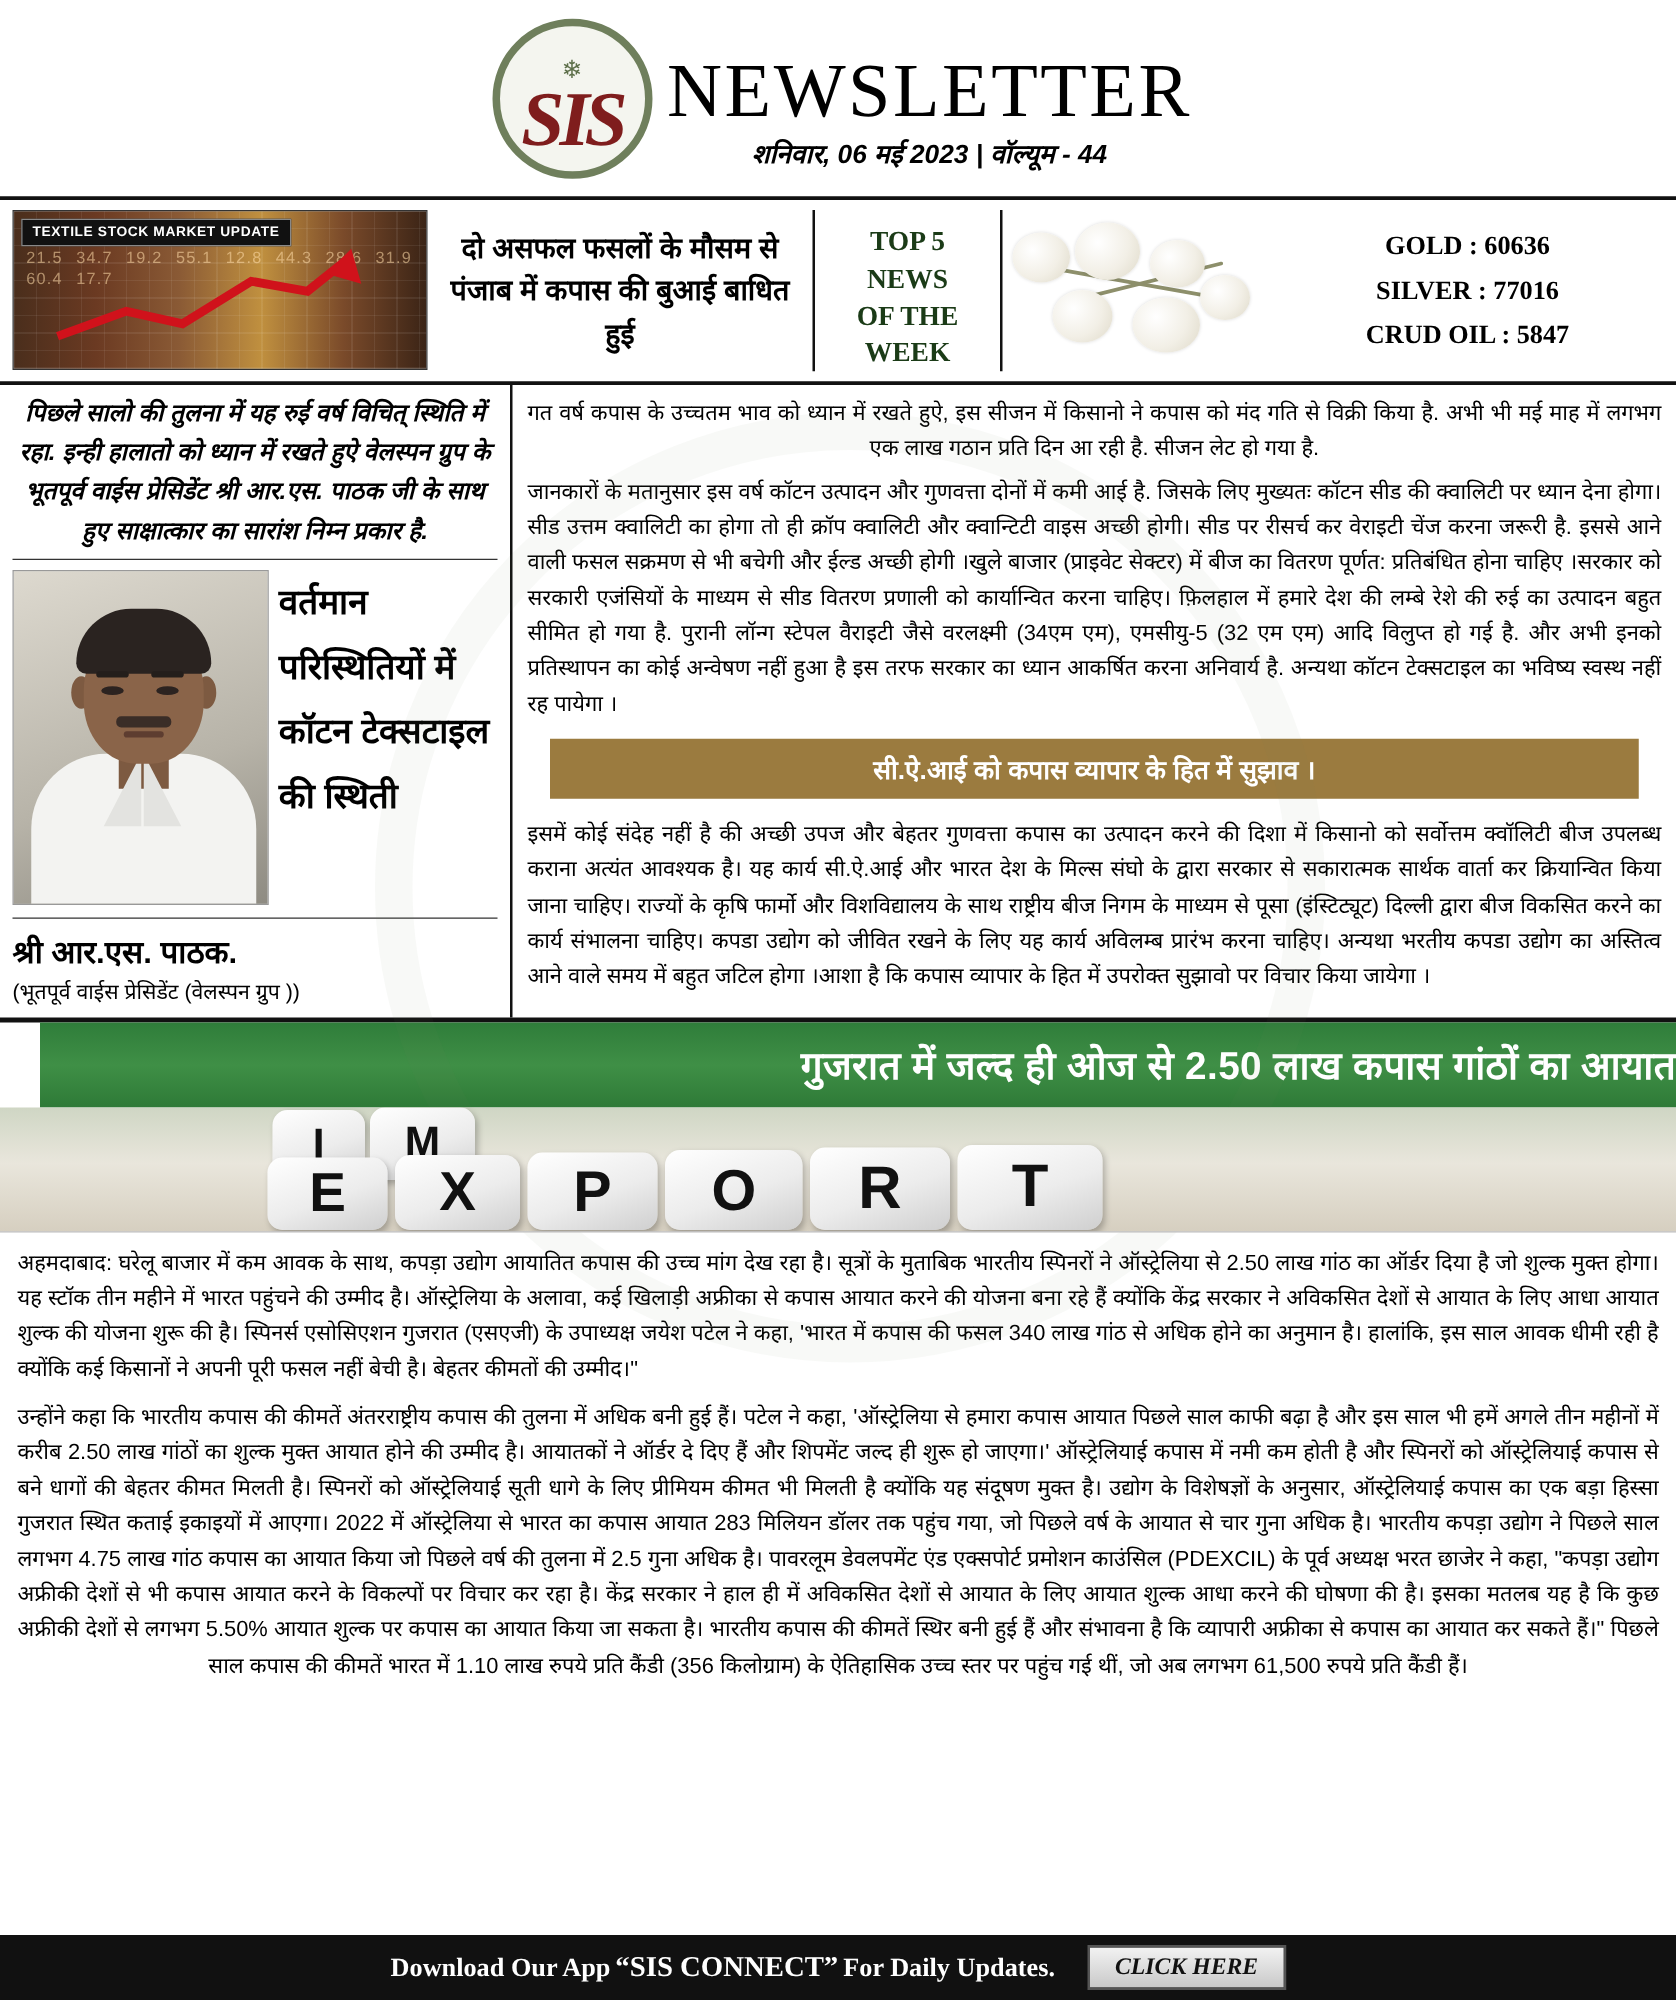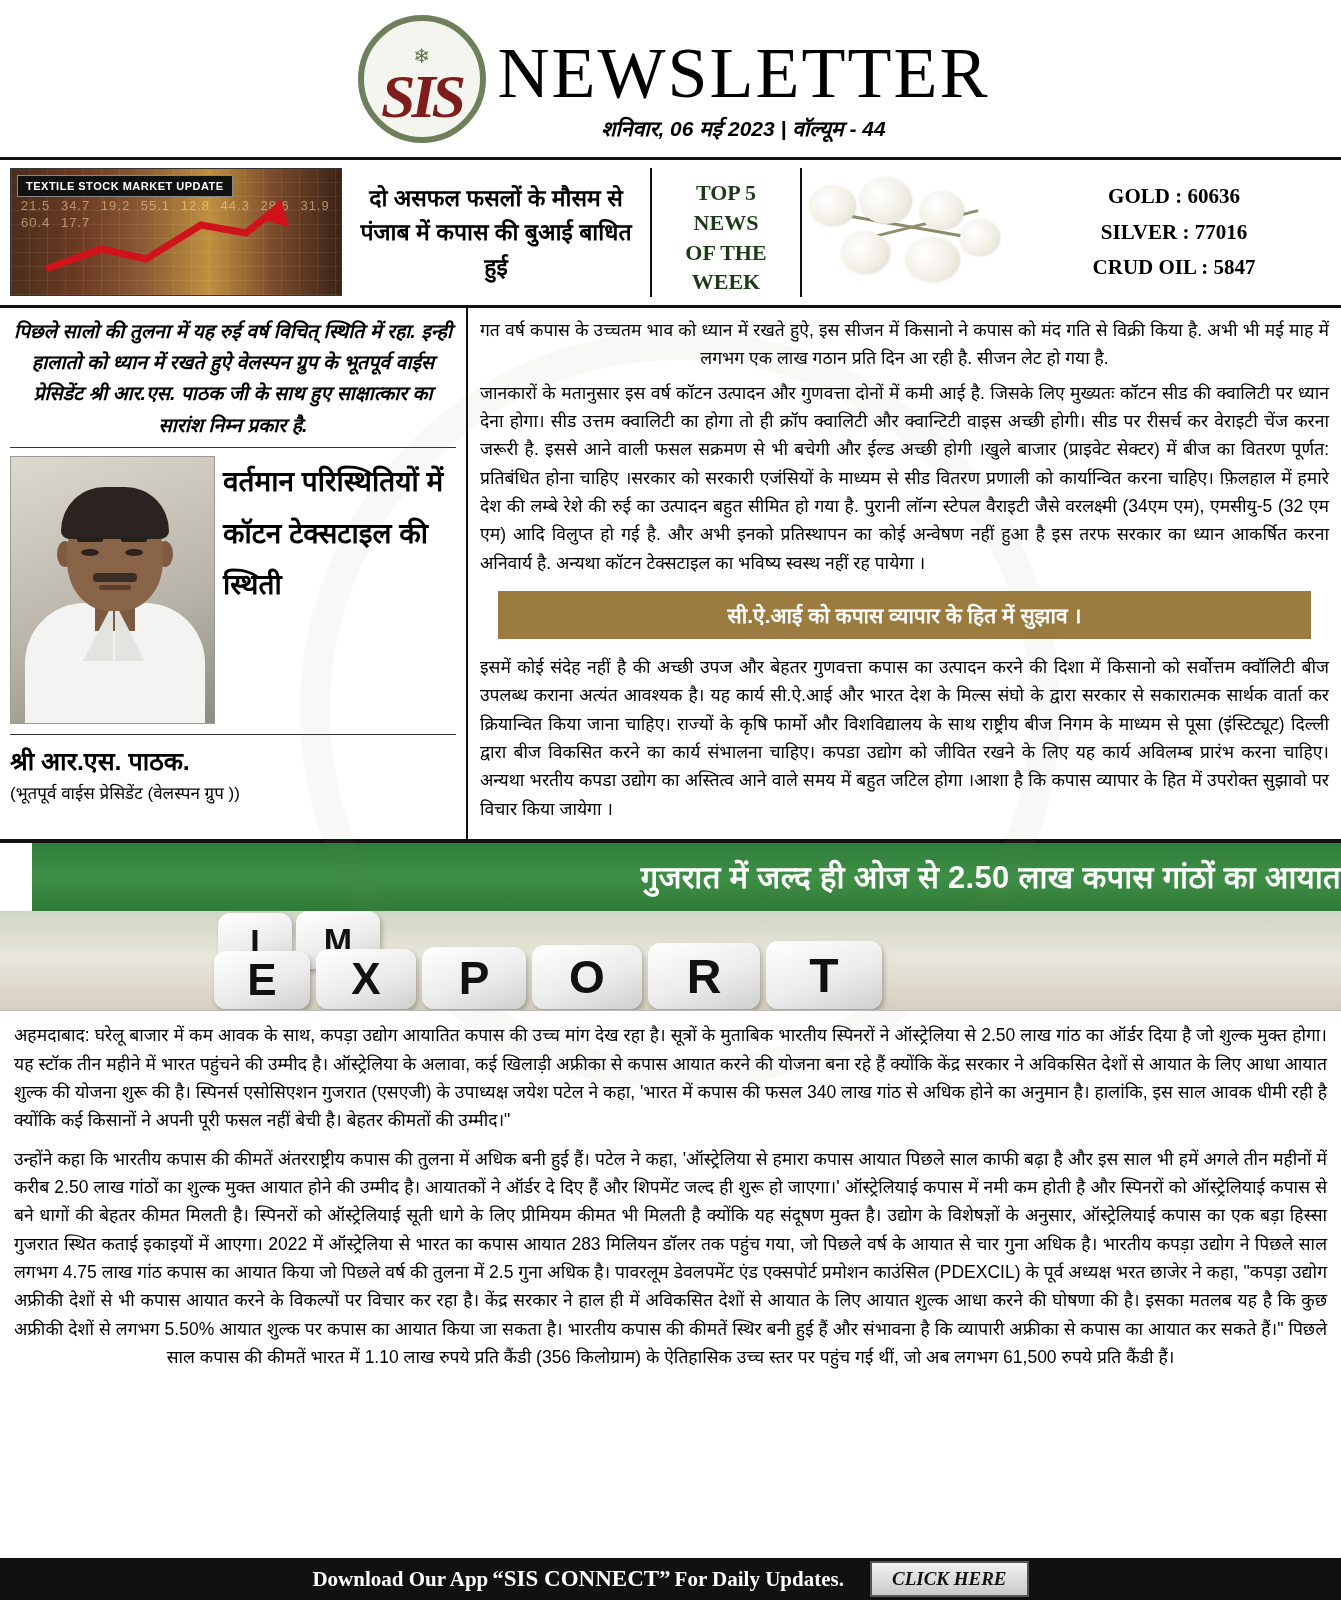--- a/index.html
+++ b/index.html
@@ -47,21 +47,21 @@
     letter-spacing: -4px;
     margin-top: 6px;
   }
   .logo-leaf {
     font-size: 20px; color:#5d6f4a; line-height:1;
     margin-top: 10px;
   }
   .title-block { text-align:center; }
   .nl-title {
     font-family: "Liberation Serif", serif;
-    font-size: 72px;
+    font-size: 61px;
     letter-spacing: 2px;
     line-height: 0.95;
     font-weight: normal;
     margin-top: 24px;
   }
   .nl-sub {
     font-family: "Liberation Sans", sans-serif;
     font-size: 21px;
     font-weight: bold;
     font-style: italic;
@@ -161,21 +161,21 @@
     font-size: 21px;
     line-height: 1.7;
   }
 
   
   .main {
     display:flex;
     border-bottom: 4px solid #111;
   }
   .left-col {
-    width: 468px;
+    width: 410px;
     padding: 8px 10px 10px 10px;
     border-right: 2px solid #111;
   }
   .lead-italic {
     font-family:"Liberation Sans", sans-serif;
     font-style: italic;
     font-weight: bold;
     font-size: 19.5px;
     line-height: 1.6;
     text-align: center;
@@ -321,21 +321,21 @@
     text-align: justify;
     margin: 0 0 10px 0;
   }
   .bottom p.center-last { text-align-last: center; }
 
   
   .footer {
     position:absolute;
     left:0; bottom:0;
     width: 1341px;
-    height: 42px;
+    height: 52px;
     background: #111;
     display:flex;
     align-items:center;
     justify-content:center;
     color:#fff;
   }
   .footer .txt {
     font-family:"Liberation Serif", serif;
     font-weight: bold;
     font-size: 21px;

